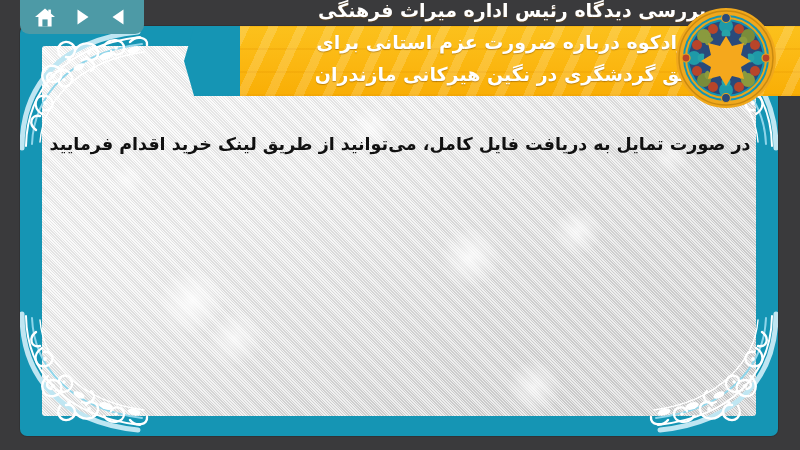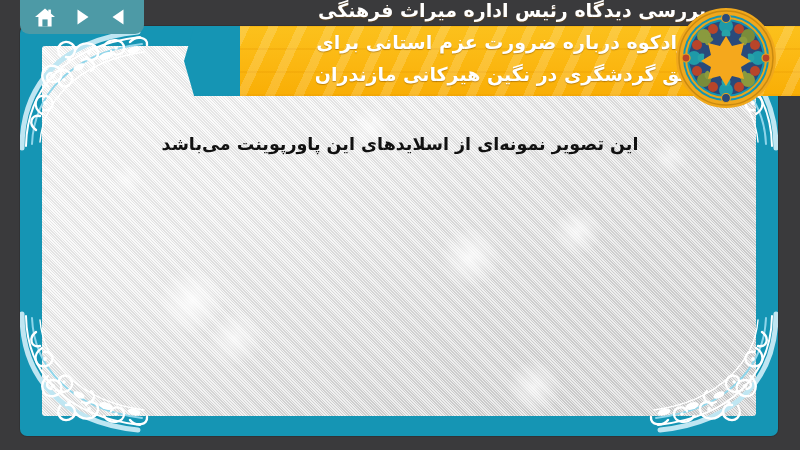--- a/index.html
+++ b/index.html
@@ -203,21 +203,21 @@
       <g fill="#ffffff">
         <circle cx="33" cy="50" r="2.1"></circle>
           <circle cx="49" cy="33" r="1.9"></circle>
         <circle cx="25" cy="77" r="1.9"></circle>
         <ellipse cx="59" cy="41" rx="6" ry="3" transform="rotate(-26 59 41)"></ellipse>
       </g>
     </svg>
   </div>
 
   <div class="body-text">
-    <div class="body-line">این تصویر نمونه‌ای از اسلایدهای این پاورپوینت می‌باشد</div>
+    <div class="body-line">در صورت تمایل به دریافت فایل کامل، می‌توانید از طریق لینک خرید اقدام فرمایید</div>
   </div>
 
   <div class="banner-arrow"></div>
   <div class="banner"></div>
 
   <div class="title-text">
     <div class="title-line">بررسی دیدگاه رئیس اداره میراث فرهنگی</div>
     <div class="title-line">سوادکوه درباره ضرورت عزم استانی برای</div>
     <div class="title-line">رونق گردشگری در نگین هیرکانی مازندران</div>
   </div>

